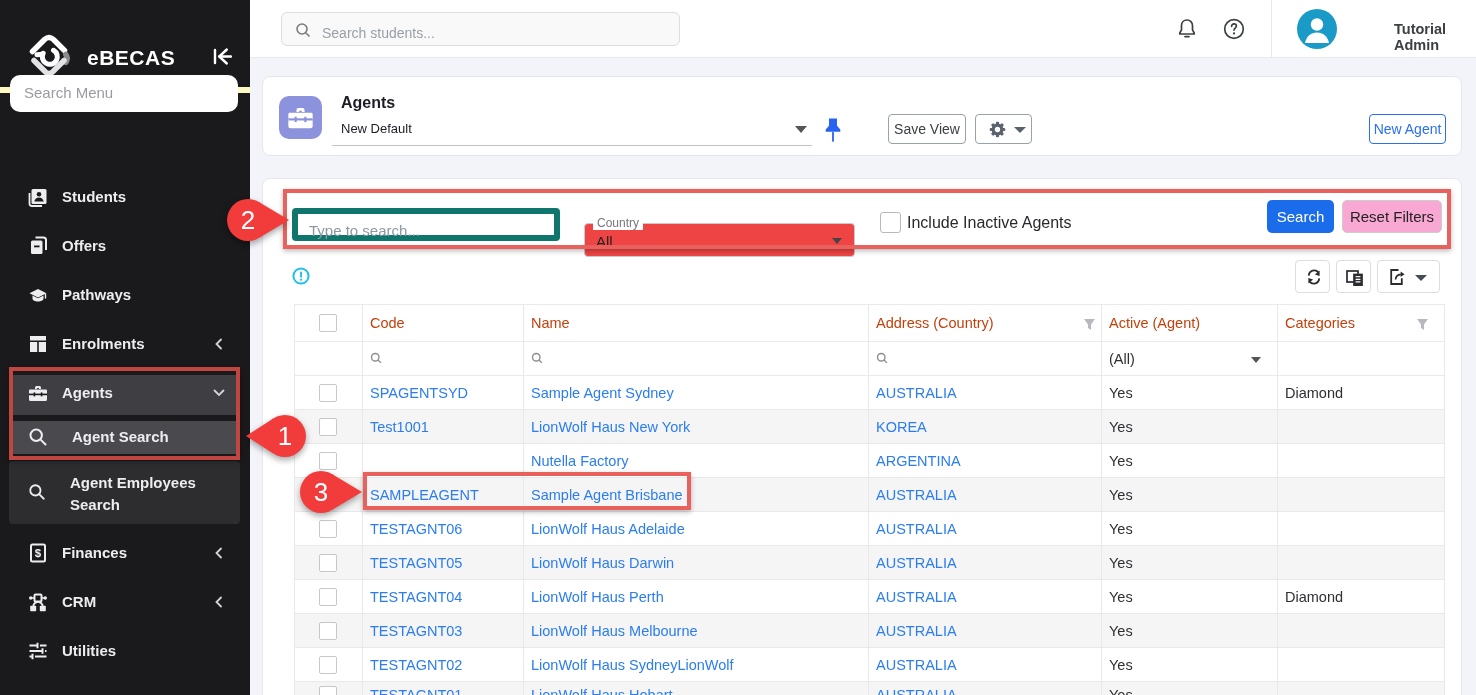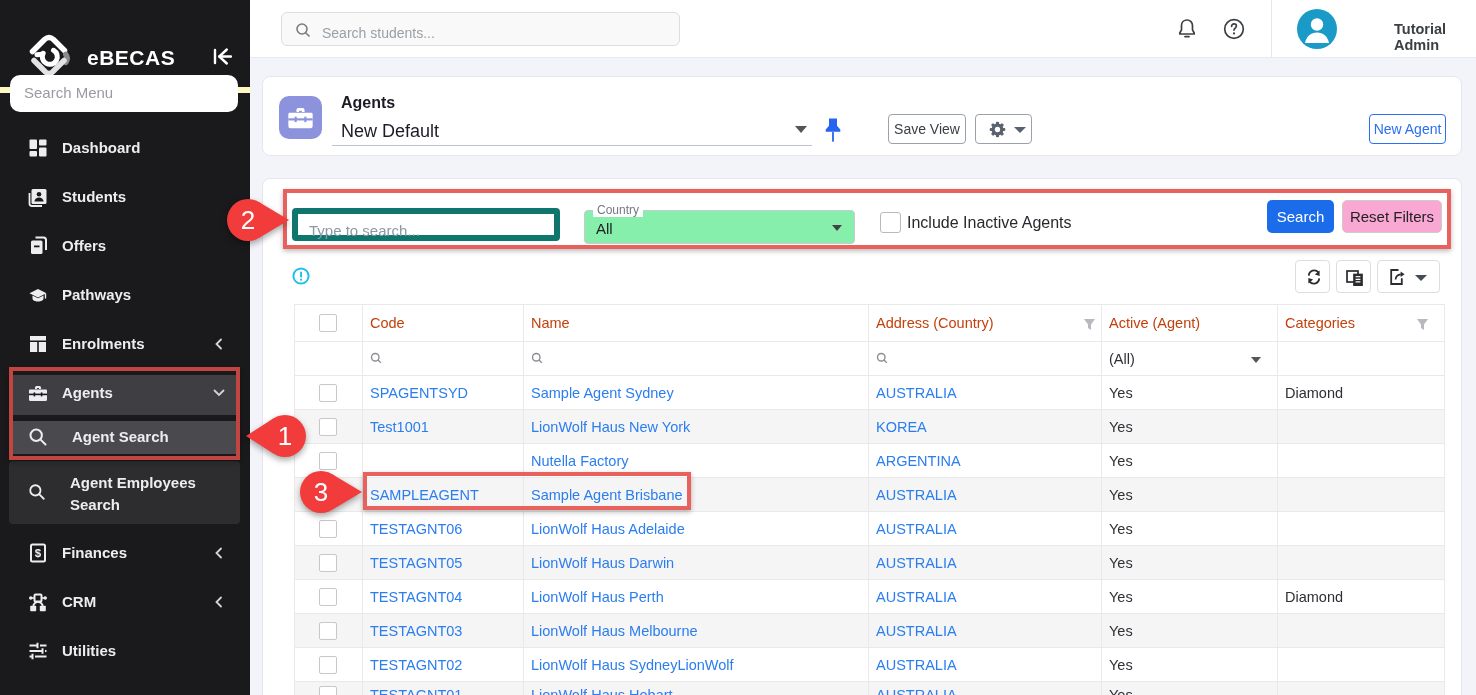--- a/index.html
+++ b/index.html
@@ -32,32 +32,32 @@
 .hl3 { position:absolute; left:9px; top:461px; width:231px; height:63px; background:#2d2d30; border-radius:4px; }
 
 
 .card { position:absolute; background:#fff; border:1px solid #e6e6ef; border-radius:8px; }
 #card1 { left:262px; top:76px; width:1200px; height:80px; }
 #card2 { left:262px; top:178px; width:1200px; height:530px; border-radius:8px 8px 0 0; }
 
 
 #picon { position:absolute; left:279px; top:96px; width:43px; height:43px; background:#8d92dc; border-radius:10px; }
 #t-agents { position:absolute; left:341px; top:94px; font-size:16px; font-weight:bold; color:#1c1c26; }
-#t-newdef { position:absolute; left:341px; top:121px; font-size:18px; color:#1c1c26; }
+#t-newdef { position:absolute; left:341px; top:121px; font-size:13px; color:#1c1c26; }
 #nd-line { position:absolute; left:332px; top:145px; width:480px; height:1px; background:#c2c2ca; }
 #nd-caret { position:absolute; left:795px; top:126px; width:0; height:0; border-left:6px solid transparent; border-right:6px solid transparent; border-top:7px solid #555; }
 .btn { position:absolute; background:#fff; border:1px solid #9ba1a8; border-radius:4px; font-size:14px; color:#3c4043; text-align:center; }
 #b-save { left:888px; top:114px; width:78px; height:30px; line-height:28px; }
 #b-gear { left:975px; top:114px; width:57px; height:30px; }
 #b-new { left:1369px; top:114px; width:77px; height:30px; line-height:28px; border-color:#2b6ff2; color:#2b6ff2; }
 
 
 #f-input { position:absolute; left:292px; top:208px; width:268px; height:33px; border:6px solid #0f766e; border-radius:4px; background:#fff; }
 #f-input span { position:absolute; left:11px; top:8px; font-size:15px; color:#8e98a4; }
-#f-country { position:absolute; left:584px; top:210px; width:271px; height:34px; border:1px solid #c9c9cf; border-radius:4px; background:#86efac; }
+#f-country { position:absolute; left:584px; top:223px; width:271px; height:34px; border:1px solid #c9c9cf; border-radius:4px; background:#ef4444; }
 #f-country .lab { position:absolute; left:8px; top:-8px; background:#fff; padding:0 4px; font-size:12px; color:#777780; }
 #f-country .val { position:absolute; left:11px; top:9px; font-size:15px; color:#222; }
 #f-country .car { position:absolute; left:247px; top:14px; width:0; height:0; border-left:5px solid transparent; border-right:5px solid transparent; border-top:6px solid #444; }
 #f-check { position:absolute; left:880px; top:212px; width:21px; height:21px; border:1px solid #b9b9bf; border-radius:3px; background:#fff; }
 #f-chlab { position:absolute; left:907px; top:214px; font-size:16px; color:#28282e; }
 #b-search { position:absolute; left:1267px; top:200px; width:67px; height:33px; background:#1b6ceb; border-radius:5px; color:#fff; font-size:15px; text-align:center; line-height:33px; }
 #b-reset { position:absolute; left:1342px; top:200px; width:100px; height:33px; background:#f9a8d4; border:1px solid #ccc; border-radius:5px; color:#222; font-size:15px; text-align:center; line-height:31px; }
 
 
 #info-ic { position:absolute; left:292px; top:267px; }
@@ -135,29 +135,20 @@
       </svg>
   </div>
   <div id="sb-search">
       <span>Search Menu</span>
     </div>
 
   <div class="hl1"></div>
   <div class="hl2"></div>
   <div class="hl3"></div>
 
-  <div class="mi" style="top:128px">
-    <svg class="ic" viewBox="0 0 20 20" fill="#ededf0">
-        <rect x="1.5" y="1.5" width="7.5" height="9.5" rx="1"></rect>
-        <rect x="11" y="1.5" width="7.5" height="6" rx="1"></rect>
-        <rect x="11" y="9.5" width="7.5" height="9" rx="1"></rect>
-        <rect x="1.5" y="13" width="7.5" height="5.5" rx="1"></rect>
-      </svg>
-    <div class="tx">Dashboard</div>
-  </div>
   <div class="mi" style="top:177px">
     <svg class="ic" viewBox="0 0 20 20">
         <path d="M5 2h12a1.5 1.5 0 0 1 1.5 1.5v12A1.5 1.5 0 0 1 17 17H5a1.5 1.5 0 0 1-1.5-1.5v-12A1.5 1.5 0 0 1 5 2z" fill="#ededf0"></path>
         <circle cx="11" cy="7.3" r="2.3" fill="#1a1a1c"></circle>
         <path d="M6.3 14.5c.6-2.6 2.4-3.9 4.7-3.9s4.1 1.3 4.7 3.9z" fill="#1a1a1c"></path>
         <path d="M1.5 6v10.5A2.5 2.5 0 0 0 4 19h10" fill="none" stroke="#ededf0" stroke-width="1.8"></path>
       </svg>
     <div class="tx">Students</div>
   </div>
   <div class="mi" style="top:275px">

